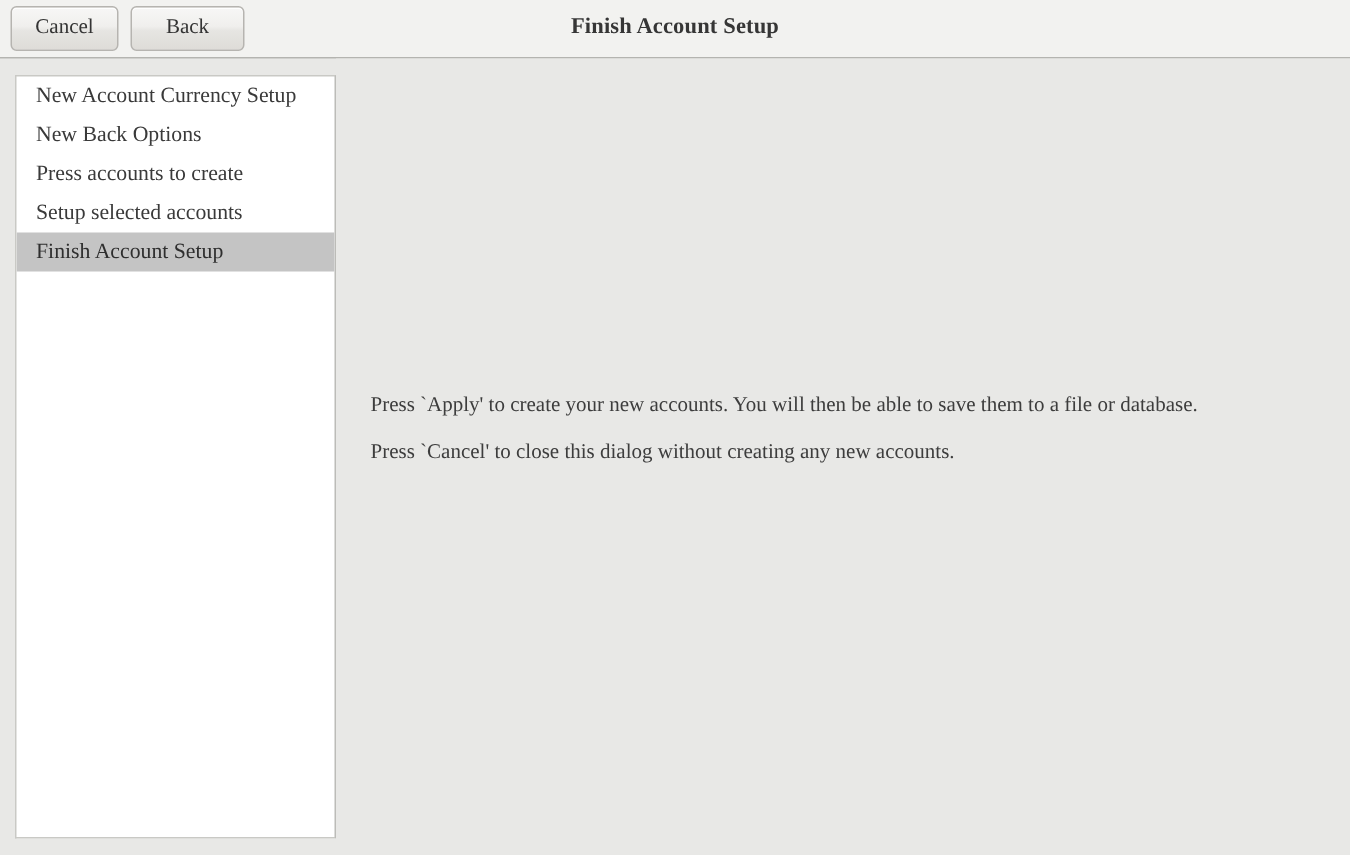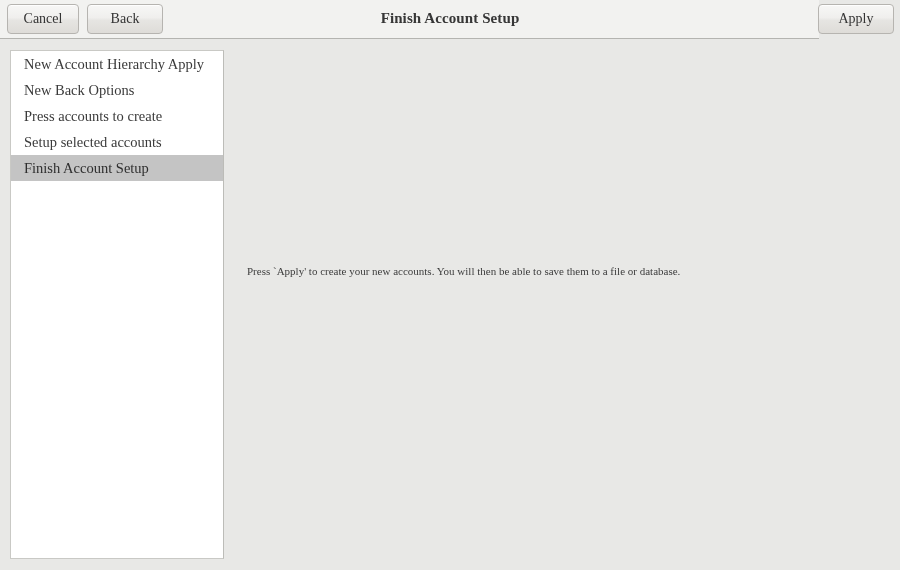--- a/index.html
+++ b/index.html
@@ -21,21 +21,21 @@
     height: 570px;
     box-sizing: border-box;
     background: #e8e8e6;
   }
 
   
   .header {
     position: absolute;
     left: 0;
     top: 0;
-    width: 819px;
+    width: 900px;
     height: 39px;
     background: #f2f2f0;
     border-bottom: 1px solid #b4b4b0;
     box-sizing: border-box;
   }
 
   .header-title {
     position: absolute;
     left: 0;
     top: 10px;
@@ -113,47 +113,47 @@
 
   .content-body {
     position: absolute;
     left: 23px;
     top: 224px;
     width: 630px;
   }
 
   .content-line {
     font-family: "Liberation Serif", serif;
-    font-size: 11px;
+    font-size: 14px;
     color: #3d3d3d;
     margin: 0 0 15px 0;
     line-height: 16px;
     white-space: nowrap;
   }
   .content-line:last-child { margin-bottom: 0; }
 </style>
 </head>
 <body>
 
 <div id="app">
 
   <div class="header">
     <button class="btn" id="cancel-button">Cancel</button>
     <button class="btn" id="back-button">Back</button>
     <div class="header-title">Finish Account Setup</div>
-    <button class="btn" id="apply-button">Apply</button>
   </div>
 
   <div class="page-list" id="page-list">
-      <div class="page-list-item">New Account Hierarchy Apply</div>
+      <div class="page-list-item">New Account Currency Setup</div>
       <div class="page-list-item">New Back Options</div>
       <div class="page-list-item">Press accounts to create</div>
       <div class="page-list-item">Setup selected accounts</div>
       <div class="page-list-item selected">Finish Account Setup</div>
     </div>
 
   <div class="content-pane">
     <div class="content-body" id="content-body">
         <p class="content-line">Press `Apply' to create your new accounts. You will then be able to save them to a file or database.</p>
+        <p class="content-line">Press `Cancel' to close this dialog without creating any new accounts.</p>
       </div>
   </div>
 
 </div>
 
 </body></html>

